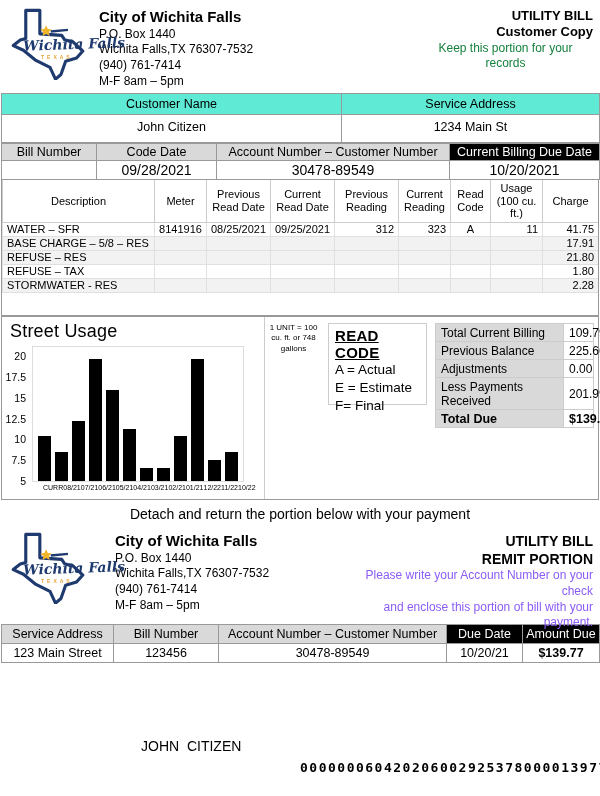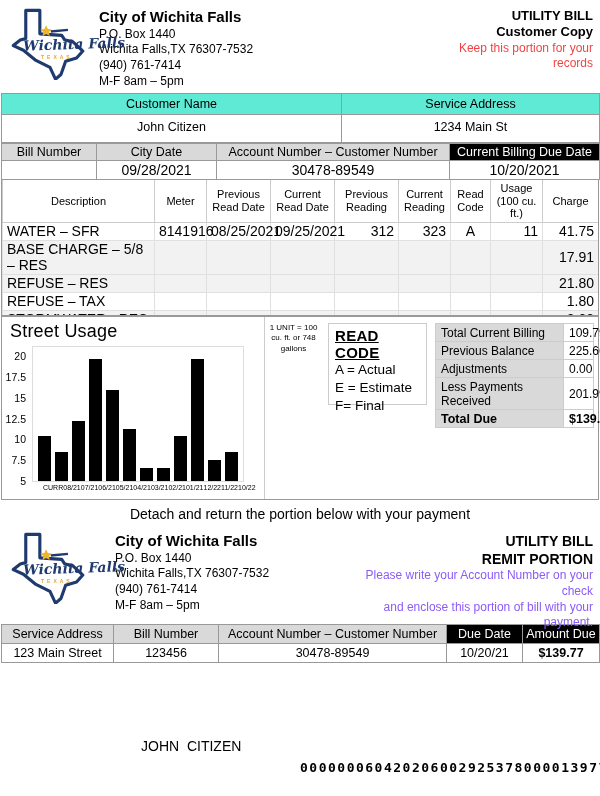--- a/index.html
+++ b/index.html
@@ -8,38 +8,38 @@
   .page { width:600px; height:796px; padding:8px 1px 0 1px; position:relative; }
 
   
   .top-header { display:flex; padding:0 6px; height:78px; }
   .logo-wrap { width:88px; flex:0 0 88px; position:relative; }
   .org-block { margin-left:4px; }
   .org-name { font-size:15px; font-weight:bold; line-height:1.25; }
   .org-line { font-size:12px; line-height:1.3; }
   .copy-block { margin-left:auto; width:175px; text-align:right; }
   .copy-title, .copy-sub { font-size:13px; font-weight:bold; line-height:1.25; }
-  .copy-note { font-size:12px; line-height:1.25; color:#ef4444; }
+  .copy-note { font-size:12px; line-height:1.25; color:#15803d;text-align:center; }
 
   
   table { border-collapse:collapse; width:598px; table-layout:fixed; }
   th, td { border:1px solid #999; font-weight:normal; }
 
   .customer-table { margin-top:7px; }
   .customer-table th { background:#5eead4; font-size:12.5px; padding:3px 0; }
   .customer-table td { font-size:12.5px; text-align:center; padding:5px 0 8px 0; }
 
   .billinfo-table th { background:#d9d9d9; font-size:12.5px; padding:1px 0; }
   .billinfo-table th.black-cell { background:#000; color:#fff; }
   .billinfo-table td { font-size:14px; text-align:center; padding:1px 0; }
 
   .charges-wrap { border:1px solid #999; border-top:none; height:136px; overflow:hidden; }
   .charges-table { width:596px; }
   .charges-table th { border:1px solid #ccc; border-top:none; font-size:11px; line-height:1.15; padding:2px 1px; background:#fff; }
-  .charges-table td { border:1px solid #e0e0e0; font-size:14px; padding:0px 4px 1px 4px; }
+  .charges-table td { border:1px solid #e0e0e0; font-size:11px; padding:0px 4px 1px 4px; }
   .charges-table tr.shaded td { background:#f2f2f2; }
   .ca-left{text-align:left;} .ca-center{text-align:center;} .ca-right{text-align:right;}
 
   
   .monthly-section { border:1px solid #999; border-top:1px solid #999; margin-top:0; height:184px; display:flex; }
   .chart-col { width:262px; flex:0 0 262px; padding:4px 0 0 8px; }
   .chart-title { font-size:18px; letter-spacing:.2px; }
   .chart-area { position:relative; margin-top:4px; margin-left:22px; width:212px; height:136px; border:1px solid #ddd; }
   .bars { position:absolute; inset:0; display:flex; align-items:flex-end; justify-content:space-around; padding:0 3px; }
   .bar { width:13px; background:#000; }
@@ -132,21 +132,21 @@
   <table class="billinfo-table">
     <colgroup>
         <col style="width:95px">
         <col style="width:120px">
         <col style="width:233px">
         <col style="width:150px">
       </colgroup>
     <tbody>
         <tr>
       <th>Bill Number</th>
-      <th>City Date</th>
+      <th>Code Date</th>
       <th>Account Number – Customer Number</th>
       <th class="black-cell">Current Billing Due Date</th>
     </tr>
     <tr>
       <td></td>
       <td>09/28/2021</td>
       <td>30478-89549</td>
       <td>10/20/2021</td>
     </tr>
   </tbody>

